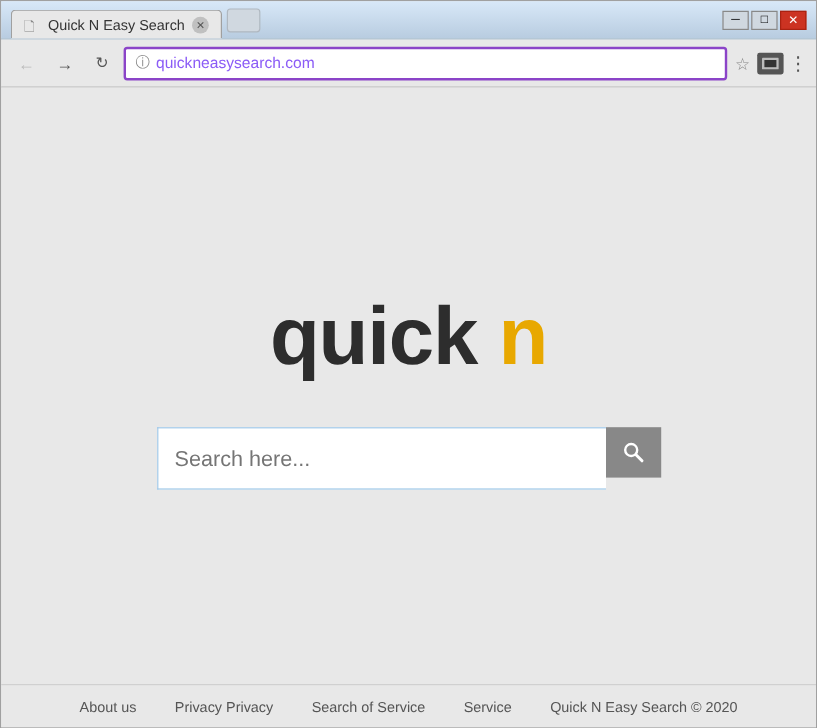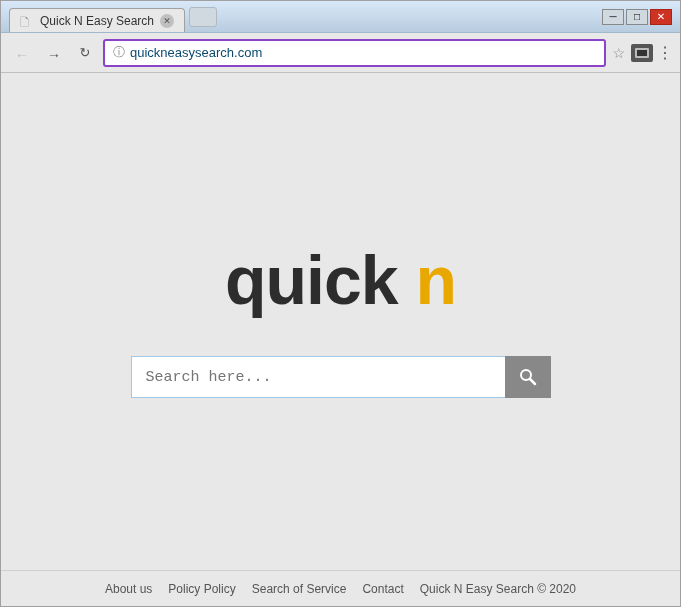--- a/index.html
+++ b/index.html
@@ -155,21 +155,21 @@
       gap: 5px;
     }
 
     .address-info-icon {
       color: #888;
       font-size: 12px;
     }
 
     .address-text {
       font-size: 13px;
-      color: #0c4a6e;
+      color: #8b5cf6;
       flex: 1;
     }
 
     .bookmark-btn {
       color: #888;
       font-size: 14px;
       cursor: pointer;
     }
 
     .nav-right {
@@ -227,29 +227,28 @@
     }
 
     .search-area {
       display: flex;
       width: 420px;
       height: 42px;
     }
 
     .search-input {
       flex: 1;
-      height: 42px;
+      height: 52px;
       border: 1.5px solid #a0c8e8;
       border-right: none;
       padding: 0 14px;
-      font-size: 15px;
+      font-size: 18px;
       color: #aaa;
       outline: none;
       background: white;
-      font-family: Liberation Mono, monospace;
     }
 
     .search-btn {
       width: 46px;
       height: 42px;
       background: #888;
       border: none;
       cursor: pointer;
       display: flex;
       align-items: center;
@@ -258,21 +257,21 @@
       font-size: 16px;
     }
 
     
     .footer {
       height: 36px;
       background: #e8e8e8;
       display: flex;
       align-items: center;
       justify-content: center;
-      gap: 16px;
+      gap: 32px;
       font-size: 12px;
       color: #555;
       border-top: 1px solid #d0d0d0;
       flex-shrink: 0;
     }
 
     .footer a {
       color: #555;
       text-decoration: none;
       cursor: pointer;
@@ -335,19 +334,19 @@
         <svg width="18" height="18" viewBox="0 0 18 18">
           <circle cx="7" cy="7" r="5" stroke="white" stroke-width="2" fill="none"></circle>
           <line x1="11" y1="11" x2="16" y2="16" stroke="white" stroke-width="2.5" stroke-linecap="round"></line>
         </svg>
       </button>
     </div>
   </div>
 
   <div class="footer">
     <a>About us</a>
-    <a>Policy Policy</a>
+    <a>Privacy Privacy</a>
     <a>Search of Service</a>
-    <a>Contact</a>
+    <a>Service</a>
     <span>Quick N Easy Search © 2020</span>
   </div>
 
 </div>
 
 </body></html>

